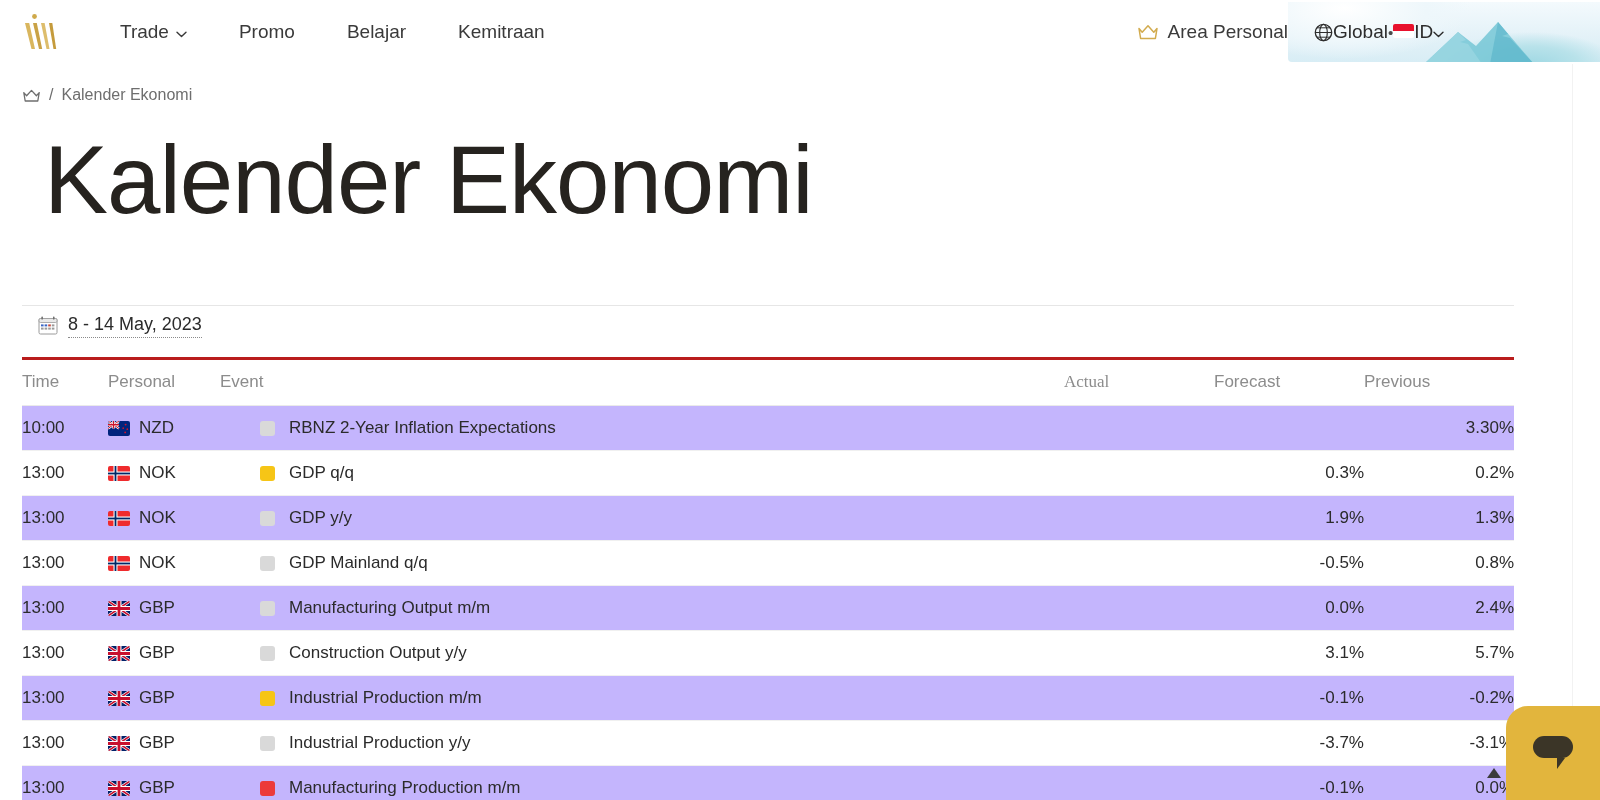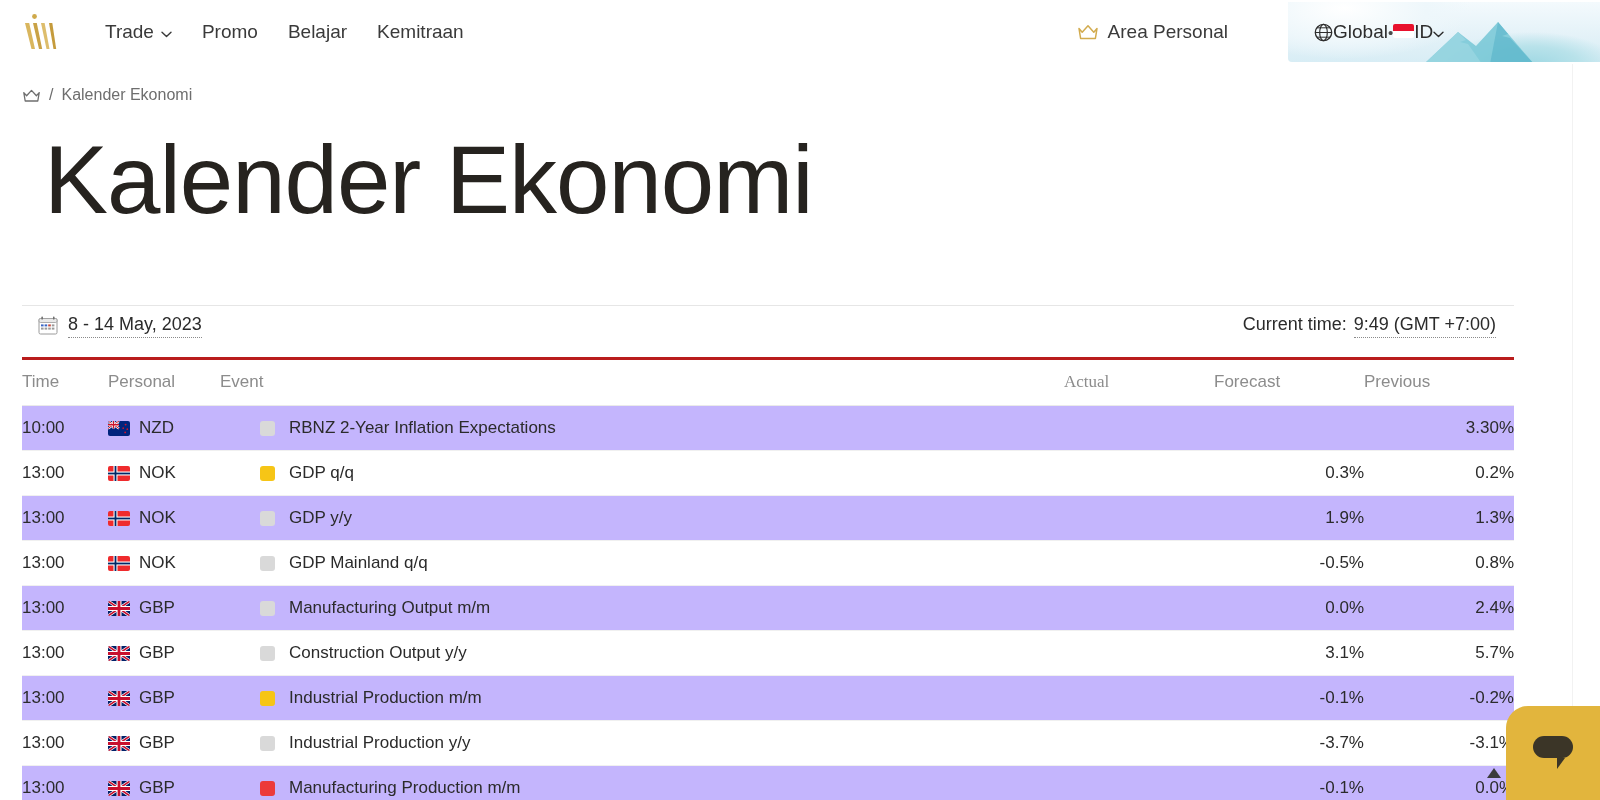--- a/index.html
+++ b/index.html
@@ -27,22 +27,22 @@
   .logo-mark { width: 42px; height: 38px; display: block; }
   .logo-text {
     font-size: 34px;
     font-weight: 700;
     letter-spacing: 0.5px;
     color: #1d1d1b;
   }
   .nav-links {
     display: flex;
     align-items: center;
-    gap: 30px;
-    margin-left: 41px;
+    gap: 52px;
+    margin-left: 56px;
   }
   .nav-link {
     font-size: 19px;
     color: #3a3a3a;
     display: flex;
     align-items: center;
     gap: 7px;
     cursor: pointer;
     white-space: nowrap;
   }
@@ -60,21 +60,20 @@
     height: 64px;
     display: flex;
     align-items: center;
   }
   .area-personal {
     display: flex;
     align-items: center;
     gap: 9px;
     font-size: 19px;
     color: #3a3a3a;
-    margin-right: 60px;
     cursor: pointer;
     white-space: nowrap;
   }
   .crown-gold { width: 22px; height: 18px; display: block; }
 
   .lang-banner {
     position: relative;
     width: 312px;
     height: 60px;
     overflow: hidden;
@@ -375,24 +374,20 @@
           <rect x="13.8" y="8.4" width="2.6" height="2" fill="#9a9a9a"></rect>
           <rect x="3" y="11.6" width="2.6" height="2" fill="#9a9a9a"></rect>
           <rect x="6.6" y="11.6" width="2.6" height="2" fill="#9a9a9a"></rect>
           <rect x="10.2" y="11.6" width="2.6" height="2" fill="#9a9a9a"></rect>
           <rect x="13.8" y="11.6" width="2.6" height="2" fill="#9a9a9a"></rect>
         </svg>
       </span>
       <span class="dotted">8 - 14 May, 2023</span>
     </div>
 
-    <div class="cur-time">
-      <span>Current time:</span>
-      <span class="dotted">9:49 (GMT +7:00)</span>
-    </div>
   </div>
 
   <table class="cal">
     <thead>
       <tr>
         <th class="c-time">Time</th>
         <th class="c-cur">Personal</th>
         <th class="c-event">Event</th>
         <th class="c-actual">Actual</th>
         <th class="c-fore">Forecast</th>

